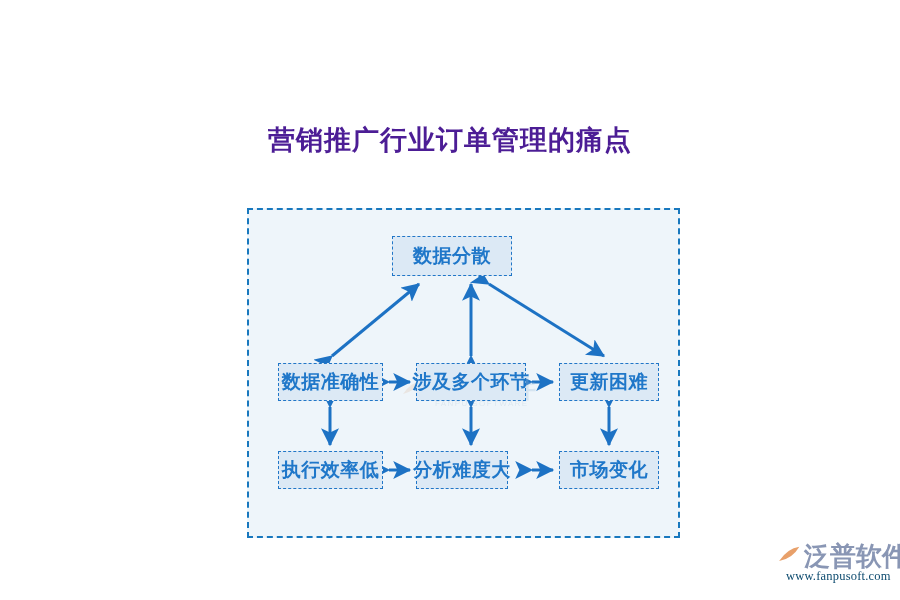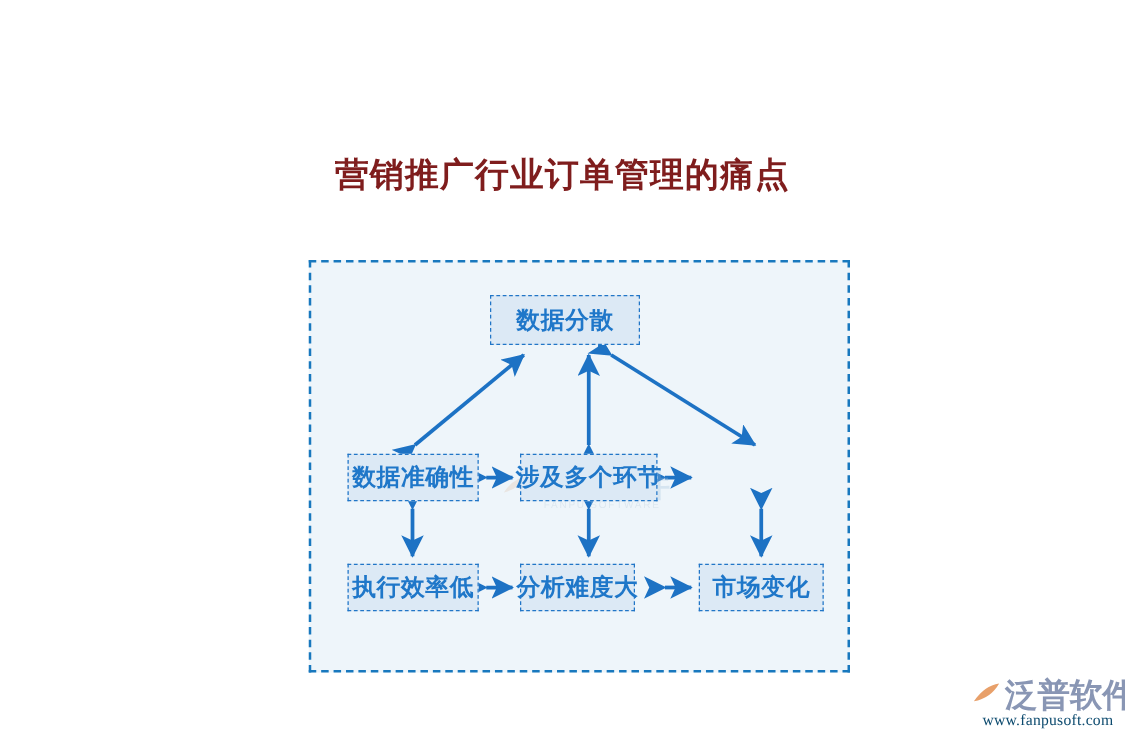--- a/index.html
+++ b/index.html
@@ -17,21 +17,21 @@
 
   
   .page-title {
     position: absolute;
     left: 0;
     top: 122px;
     width: 900px;
     text-align: center;
     font-size: 27px;
     font-weight: bold;
-    color: #7f1d1d;
+    color: #4c1d95;
     letter-spacing: 1px;
     line-height: 36px;
     white-space: nowrap;
   }
 
   
   .diagram-frame {
     position: absolute;
     left: 247px;
     top: 208px;
@@ -197,20 +197,23 @@
   </div>
 
   <div class="node node-m-l">
     <span>数据准确性</span>
   </div>
 
   <div class="node node-m-c">
     <span>涉及多个环节</span>
   </div>
 
+  <div class="node node-m-r">
+    <span>更新困难</span>
+  </div>
 
   <div class="node node-b-l">
     <span>执行效率低</span>
   </div>
 
   <div class="node node-b-c">
     <span>分析难度大</span>
   </div>
 
   <div class="node node-b-r">

